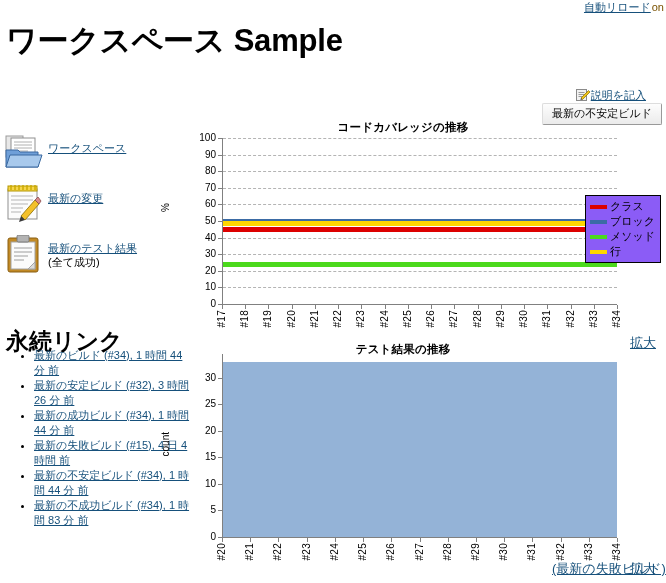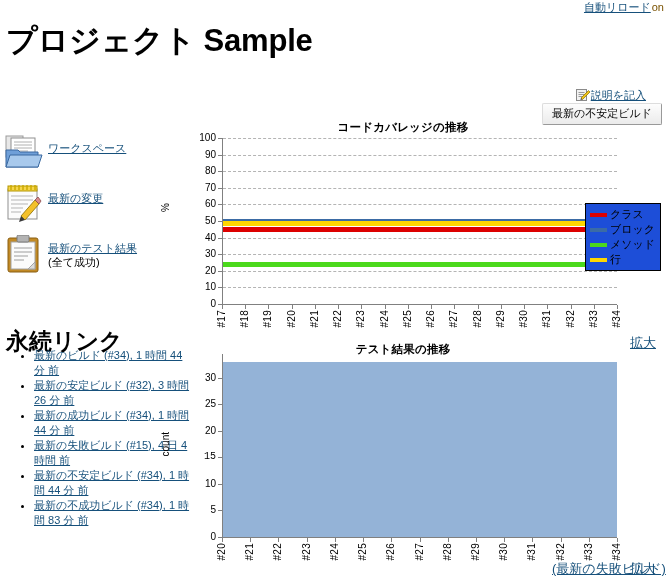--- a/index.html
+++ b/index.html
@@ -90,38 +90,38 @@
   .gridline { position: absolute; height: 0; border-top: 1px dashed #b4b4b4; }
   .tick { position: absolute; background: #808080; }
   .axis-v { position: absolute; background: #808080; width: 1px; }
   .axis-h { position: absolute; background: #808080; height: 1px; }
   .series { position: absolute; }
   .axis-name {
     position: absolute; font-size: 10px;
     writing-mode: vertical-rl; transform: rotate(180deg);
   }
   .legend {
-    position: absolute; border: 1px solid #000; background: #1d4ed8;
-    padding: 3px 5px 3px 4px; font-size: 11px; line-height: 15px; margin-top: 8px;
+    position: absolute; border: 1px solid #000; background: #8b5cf6;
+    padding: 3px 5px 3px 4px; font-size: 11px; line-height: 15px;
   }
   .legend .row { display: flex; align-items: center; white-space: nowrap; }
   .legend .swatch { width: 17px; height: 4px; margin-right: 3px; flex: 0 0 17px; }
   .zoom-link { position: absolute; font-size: 13px; white-space: nowrap; }
   .area-fill { position: absolute; background: #94b3d7; }
 </style>
 </head>
 <body>
 
 <div id="page">
 
   <div id="autorefresh">
     <a class="lnk">自動リロード</a><span class="on">on</span>
   </div>
 
-  <div id="project-title">プロジェクト Sample</div>
+  <div id="project-title">ワークスペース Sample</div>
 
   <div id="desc-link">
     <span class="pencil-icon">
       <svg width="14" height="14" viewBox="0 0 14 14">
         <rect x="0.5" y="1.5" width="10" height="11" fill="#f2f2f2" stroke="#8a8a8a"></rect>
         <line x1="2.5" y1="4.5" x2="8.5" y2="4.5" stroke="#9a9a9a"></line>
         <line x1="2.5" y1="6.5" x2="8.5" y2="6.5" stroke="#9a9a9a"></line>
         <line x1="2.5" y1="8.5" x2="6.5" y2="8.5" stroke="#9a9a9a"></line>
         <polygon points="5,10 12.5,2.5 14,4 6.5,11.5" fill="#f0c419" stroke="#8a6d00" stroke-width="0.7"></polygon>
         <polygon points="4.4,11.9 5,10 6.5,11.5" fill="#444"></polygon>
@@ -324,21 +324,21 @@
         <div class="tick" style="left: 38px; top: 195px; width: 4px; height: 1px;"></div>
         <div class="ylab" style="left: 2px; top: 190px; width: 34px;">0</div>
         <div class="gridline" style="left: 43px; top: 168.485px; width: 394px;"></div>
         <div class="tick" style="left: 38px; top: 168.485px; width: 4px; height: 1px;"></div>
         <div class="ylab" style="left: 2px; top: 163.485px; width: 34px;">5</div>
         <div class="gridline" style="left: 43px; top: 141.97px; width: 394px;"></div>
         <div class="tick" style="left: 38px; top: 141.97px; width: 4px; height: 1px;"></div>
         <div class="ylab" style="left: 2px; top: 136.97px; width: 34px;">10</div>
         <div class="gridline" style="left: 43px; top: 115.455px; width: 394px;"></div>
         <div class="tick" style="left: 38px; top: 115.455px; width: 4px; height: 1px;"></div>
-        <div class="ylab" style="left: 2px; top: 110.455px; width: 34px; font-family: Liberation Mono, monospace;">15</div>
+        <div class="ylab" style="left: 2px; top: 110.455px; width: 34px;">15</div>
         <div class="gridline" style="left: 43px; top: 88.9394px; width: 394px;"></div>
         <div class="tick" style="left: 38px; top: 88.9394px; width: 4px; height: 1px;"></div>
         <div class="ylab" style="left: 2px; top: 83.9394px; width: 34px;">20</div>
         <div class="gridline" style="left: 43px; top: 62.4242px; width: 394px;"></div>
         <div class="tick" style="left: 38px; top: 62.4242px; width: 4px; height: 1px;"></div>
         <div class="ylab" style="left: 2px; top: 57.4242px; width: 34px;">25</div>
         <div class="gridline" style="left: 43px; top: 35.9091px; width: 394px;"></div>
         <div class="tick" style="left: 38px; top: 35.9091px; width: 4px; height: 1px;"></div>
         <div class="ylab" style="left: 2px; top: 30.9091px; width: 34px;">30</div>
         <div class="tick" style="left: 42px; top: 196px; width: 1px; height: 4px;"></div>

